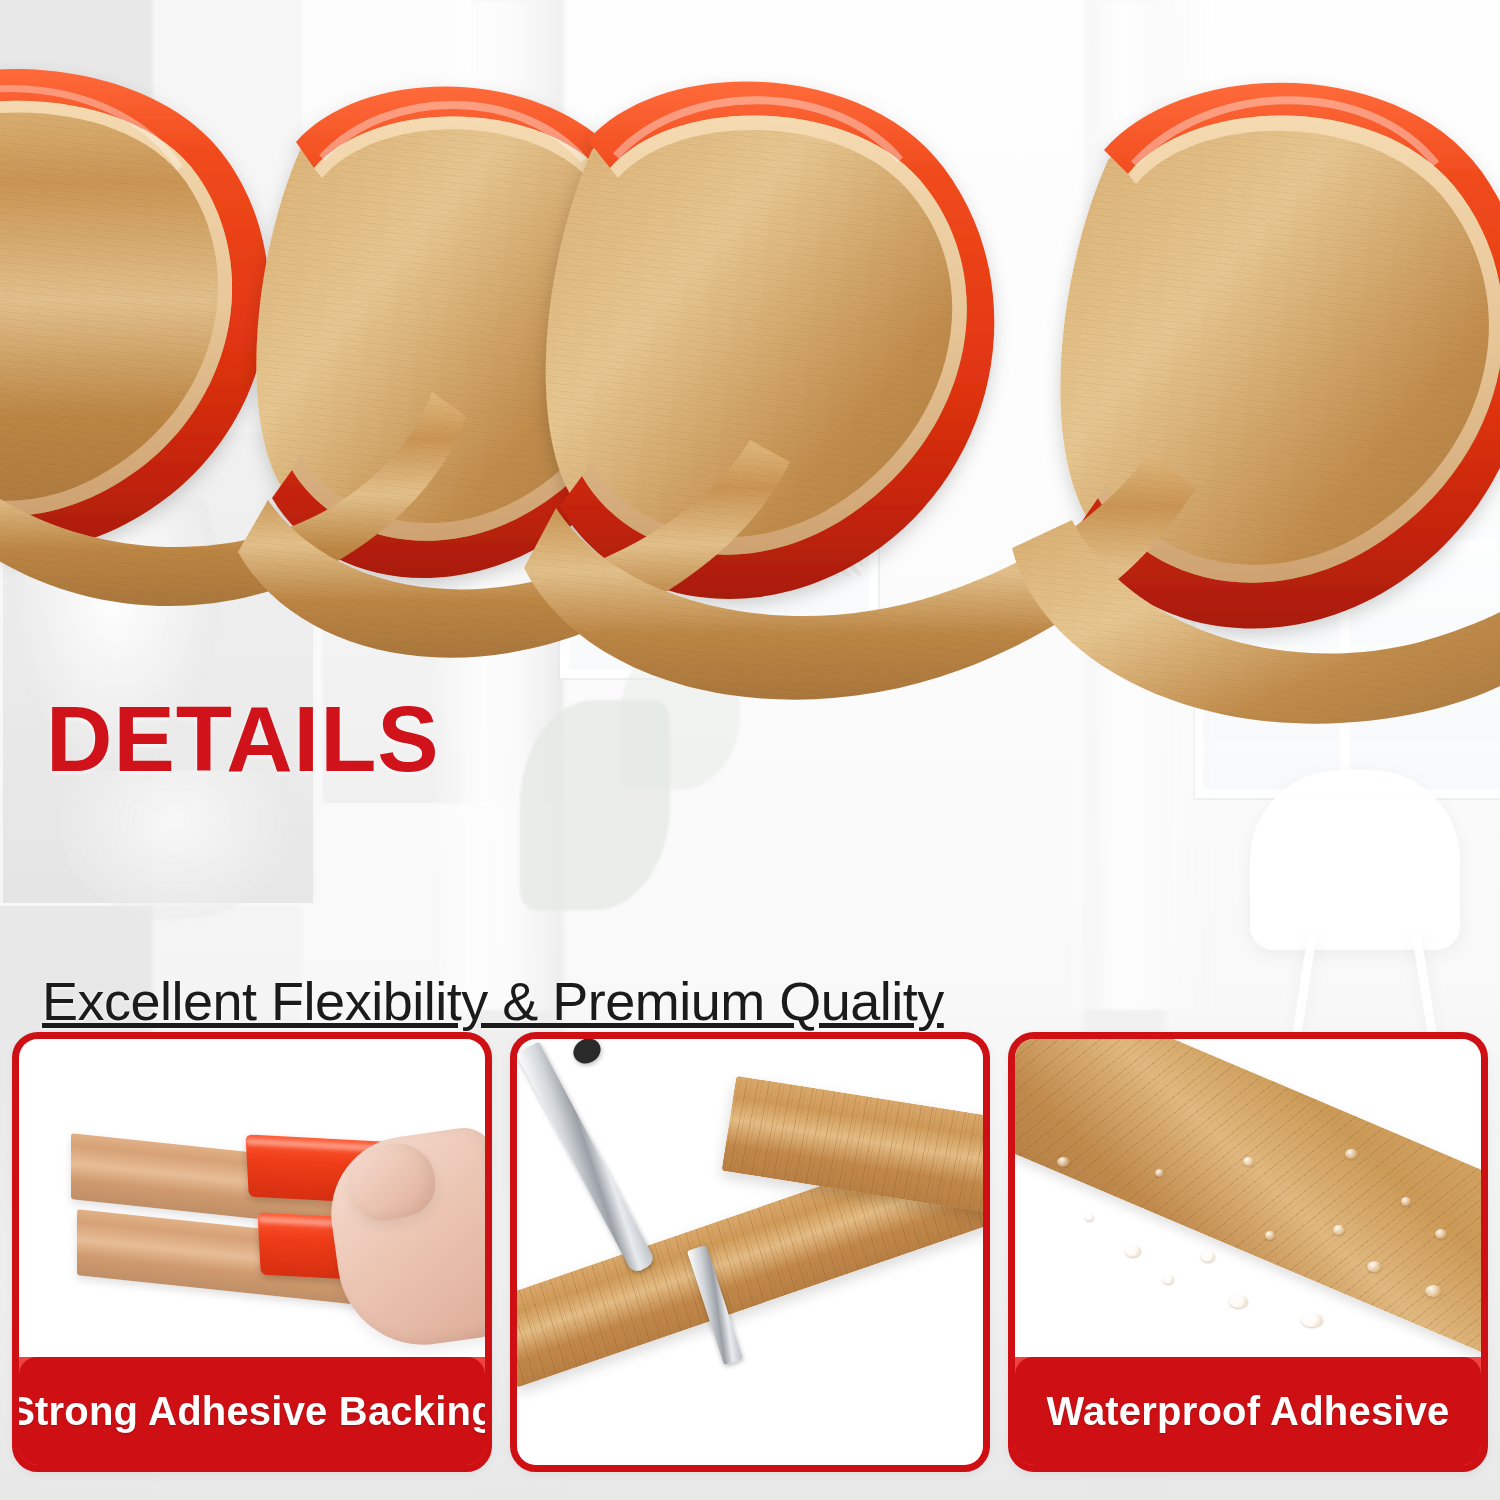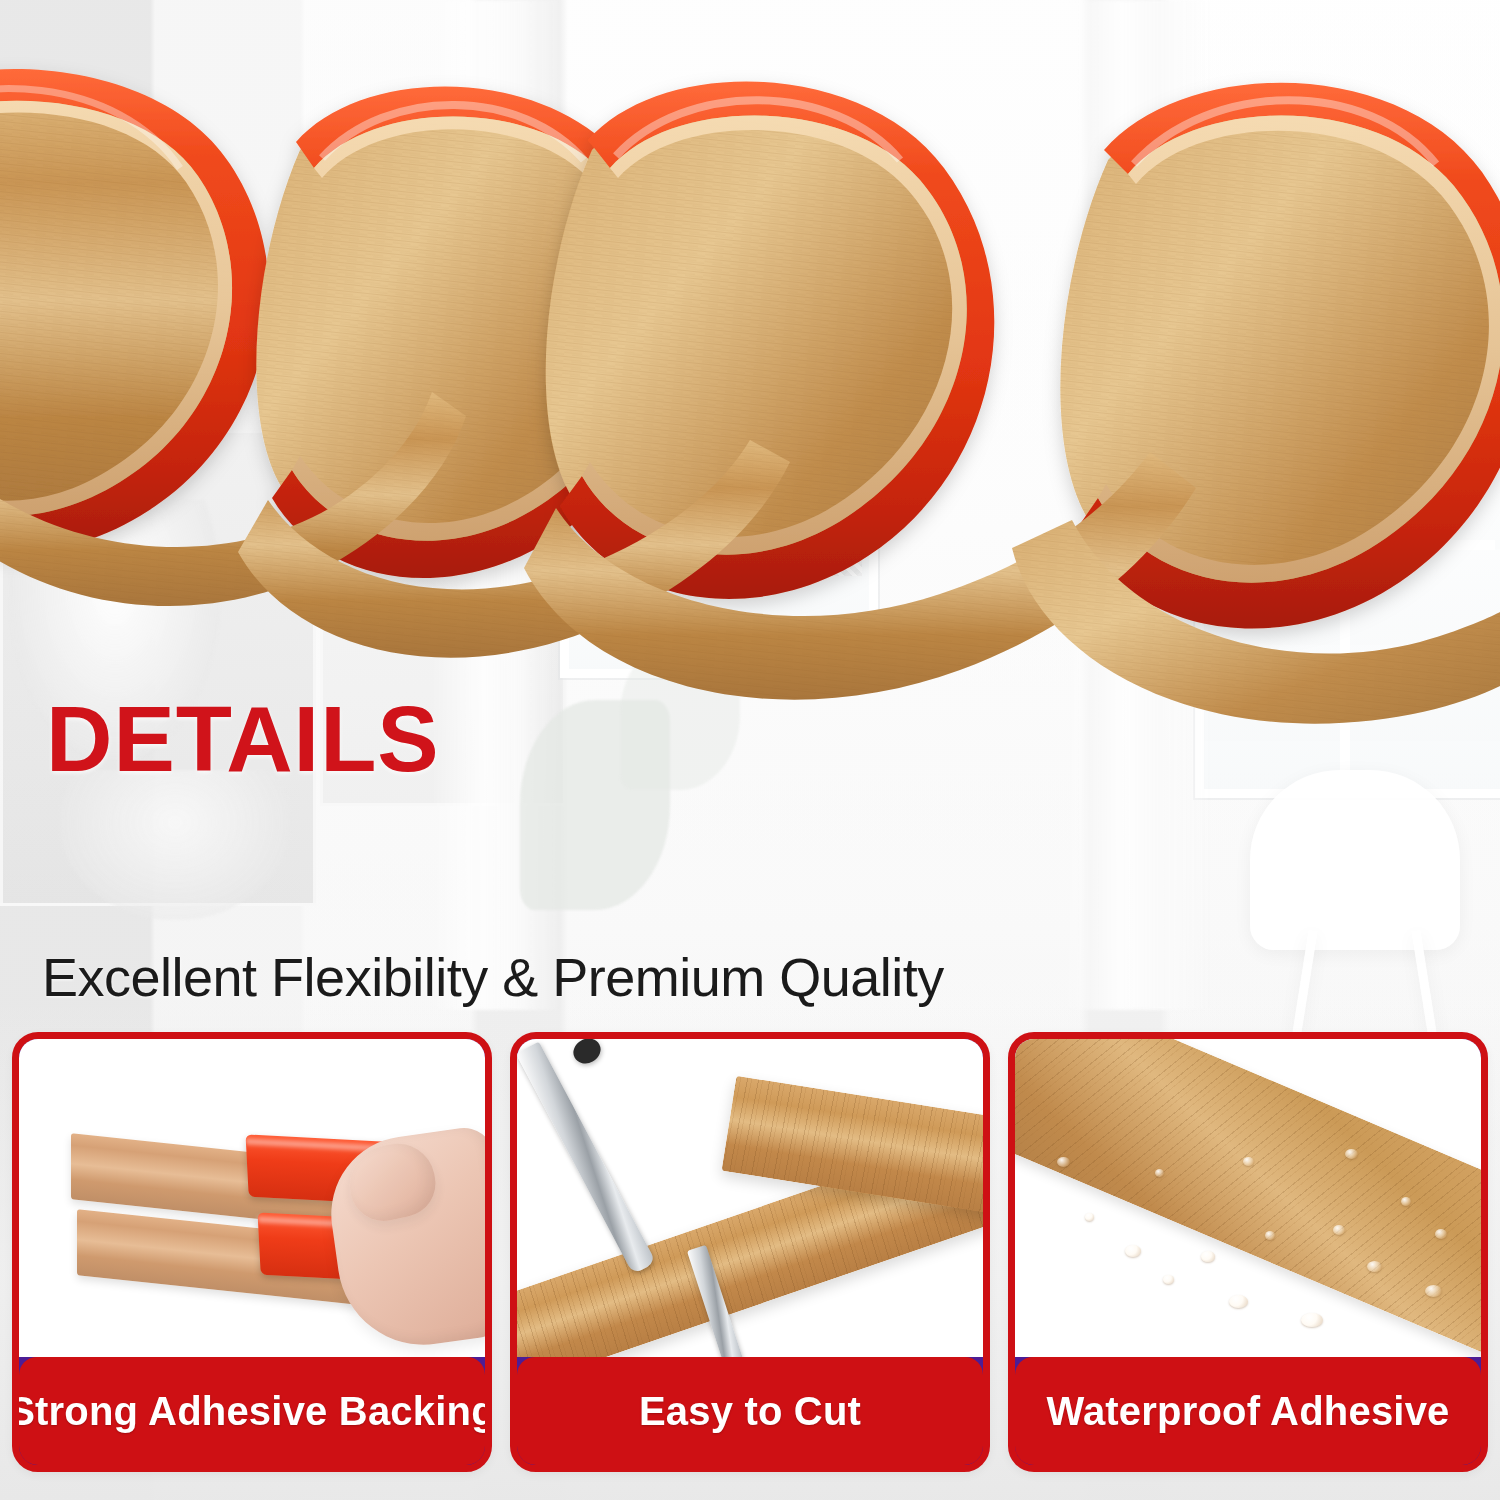--- a/index.html
+++ b/index.html
@@ -112,47 +112,48 @@
     font-size: 92px;
     line-height: 107px;
     letter-spacing: 1px;
     color: #D0131A;
     text-shadow: 0 2px 4px rgba(255,255,255,.75);
     white-space: nowrap;
   }
   .subhead {
     position: absolute;
     left: 42px;
-    top: 944px;
+    top: 968px;
     font-size: 54px;
     line-height: 66px;
     color: #1b1b1b;
     letter-spacing: -.5px;
     white-space: nowrap;
     text-shadow: 0 1px 3px rgba(255,255,255,.85);
+    text-decoration: underline;
   }
 
   
   .cards {
     position: absolute;
     left: 0;
     top: 1032px;
     width: 1500px;
     height: 440px;
     display: flex;
     gap: 18px;
     padding: 0 12px;
     box-sizing: border-box;
   }
   .card {
     position: relative;
     flex: 1 1 0;
     border: 7px solid #CE1014;
     border-radius: 26px;
-    background: #4c1d95;
+    background: #ef4444;
     overflow: hidden;
     display: flex;
     flex-direction: column;
     box-shadow: 0 3px 10px rgba(0,0,0,.05);
   }
   .card-media {
     position: relative;
     flex: 1 1 auto;
     background: #ffffff;
     overflow: hidden;
@@ -429,21 +430,20 @@
 
     <div class="card">
       <div class="card-media">
         <div class="woodstrip" style="left:-30px; top:168px; width:560px; height:92px; transform:rotate(-19deg); border-radius:4px;"></div>
         <div class="woodstrip" style="left:210px; top:62px; width:330px; height:96px; transform:rotate(9deg); border-radius:4px;"></div>
 
         <div class="blade" style="left:56px; top:-6px; width:26px; height:250px; transform:rotate(-28deg); border-radius:3px 3px 10px 10px;"></div>
         <div class="blade" style="left:188px; top:206px; width:20px; height:120px; transform:rotate(-18deg); border-radius:3px;"></div>
         <div class="blade" style="left:56px; top:0px; width:28px; height:24px; border-radius:50%; transform:rotate(-28deg); background:#2a2a2a;"></div>
       </div>
-      <div class="card-caption">Easy to Cut</div>
     </div>
 
     <div class="card">
       <div class="card-media">
         <div class="wetplank" style="left:-70px; top:46px; width:640px; height:168px; transform:rotate(23deg); border-radius:3px;"></div>
 
         <div class="droplet" style="left:42px;  top:118px; width:13px; height:10px;"></div>
         <div class="droplet" style="left:70px;  top:174px; width:9px;  height:8px;"></div>
         <div class="droplet" style="left:110px; top:206px; width:16px; height:12px;"></div>
         <div class="droplet" style="left:148px; top:236px; width:11px; height:9px;"></div>

